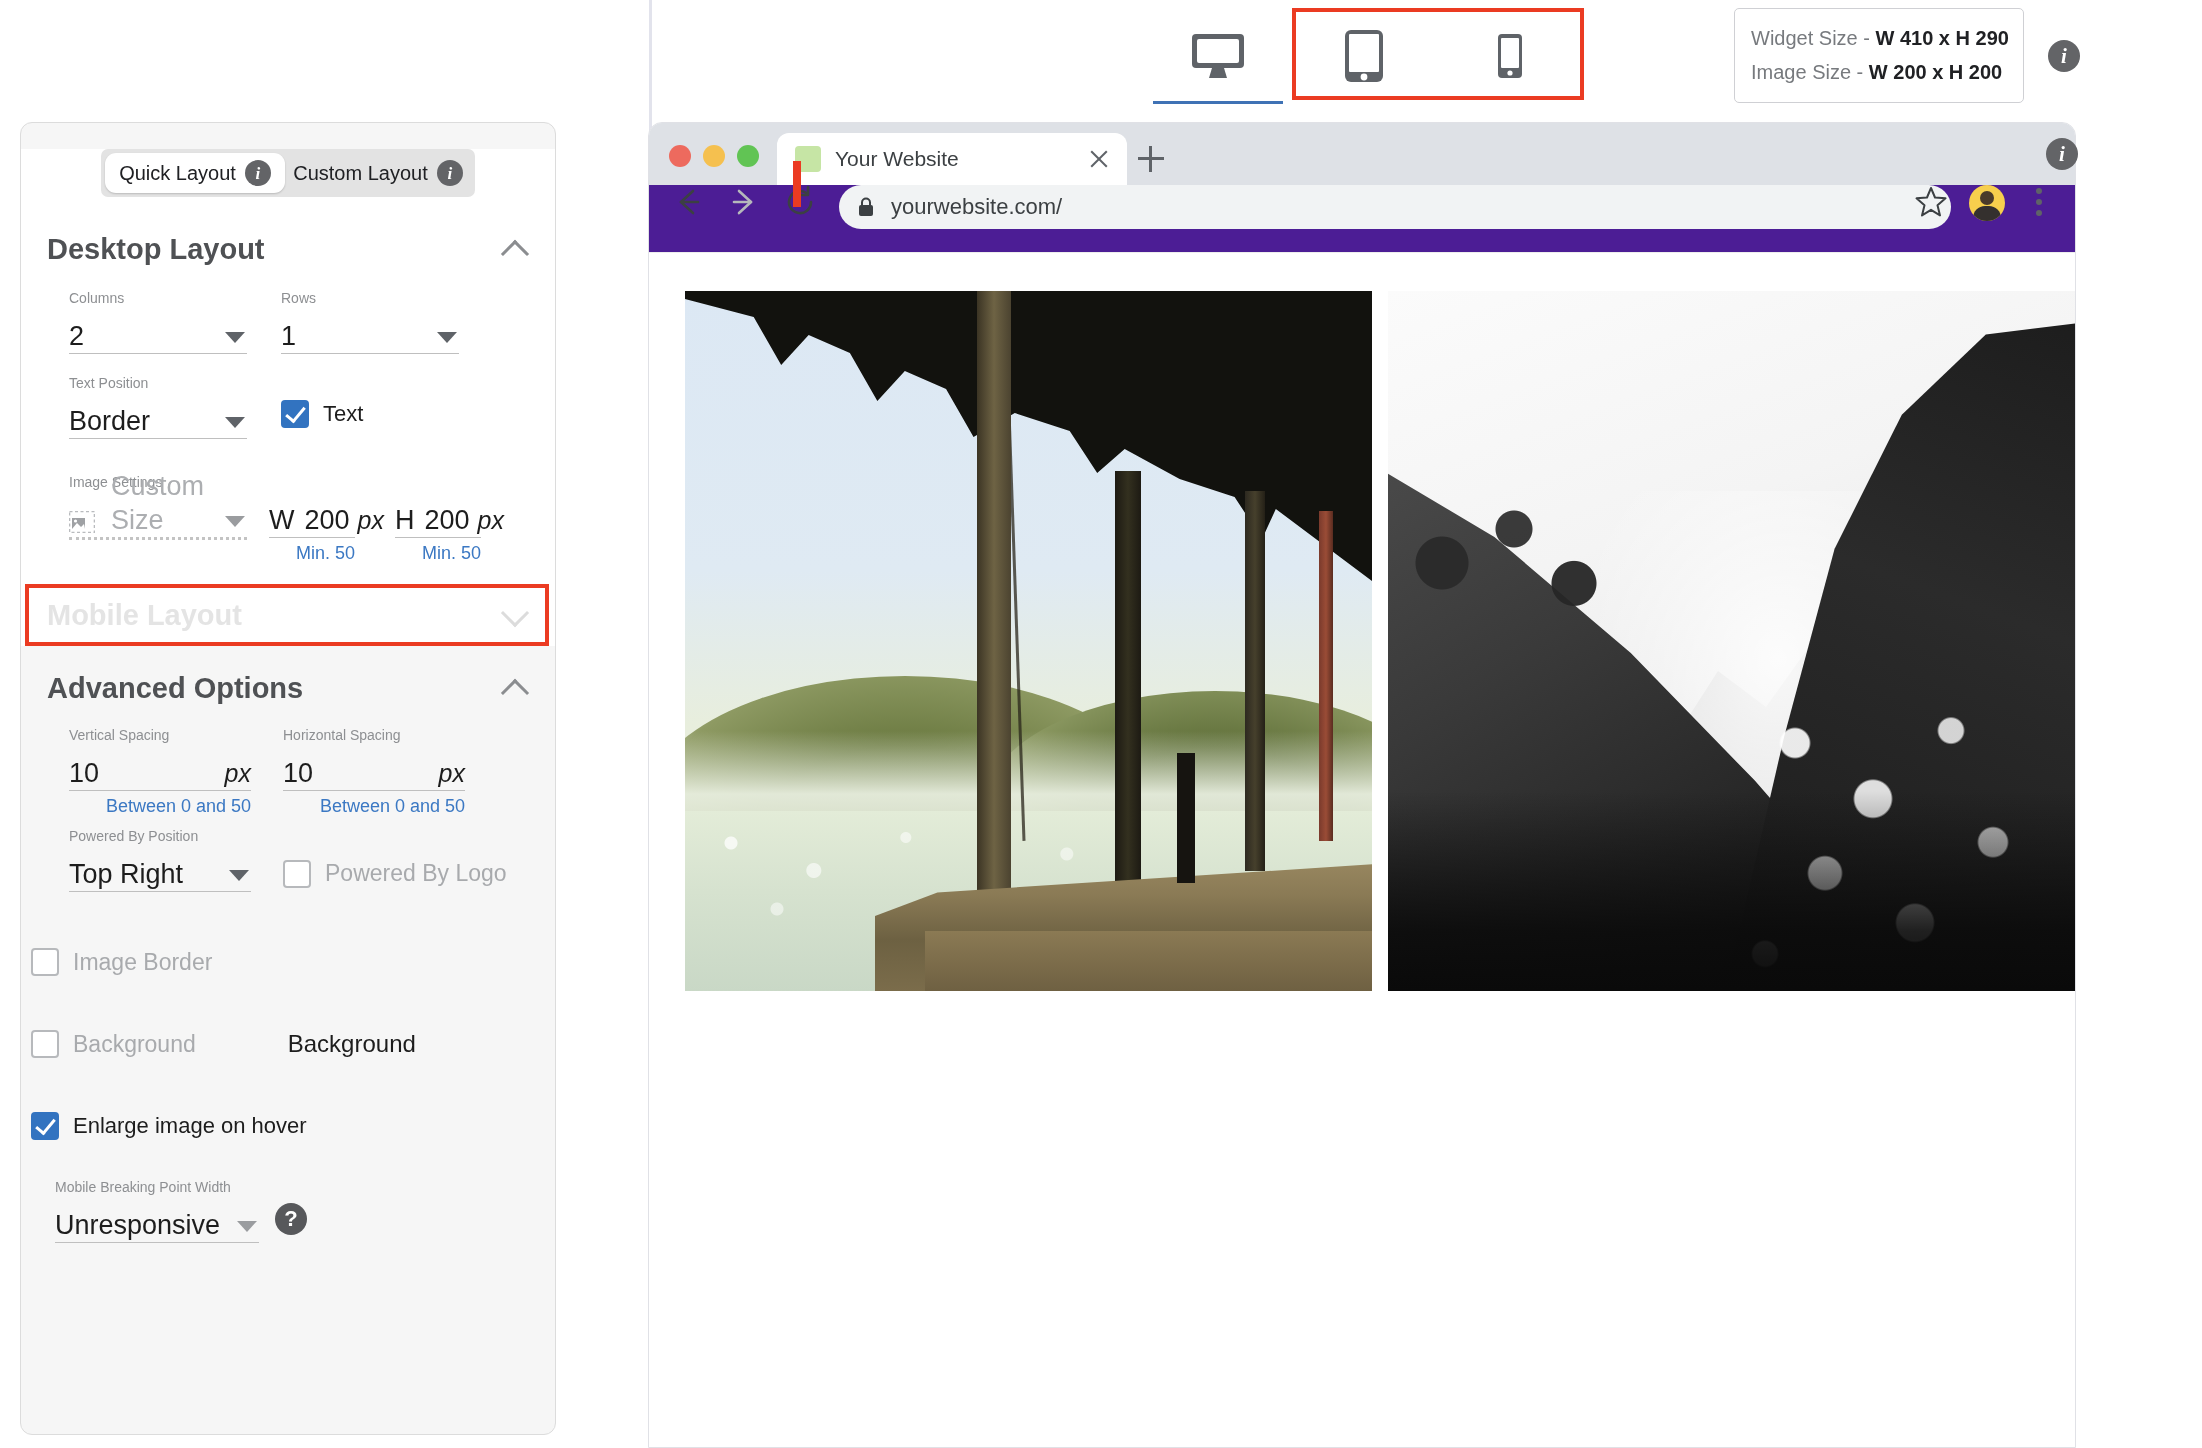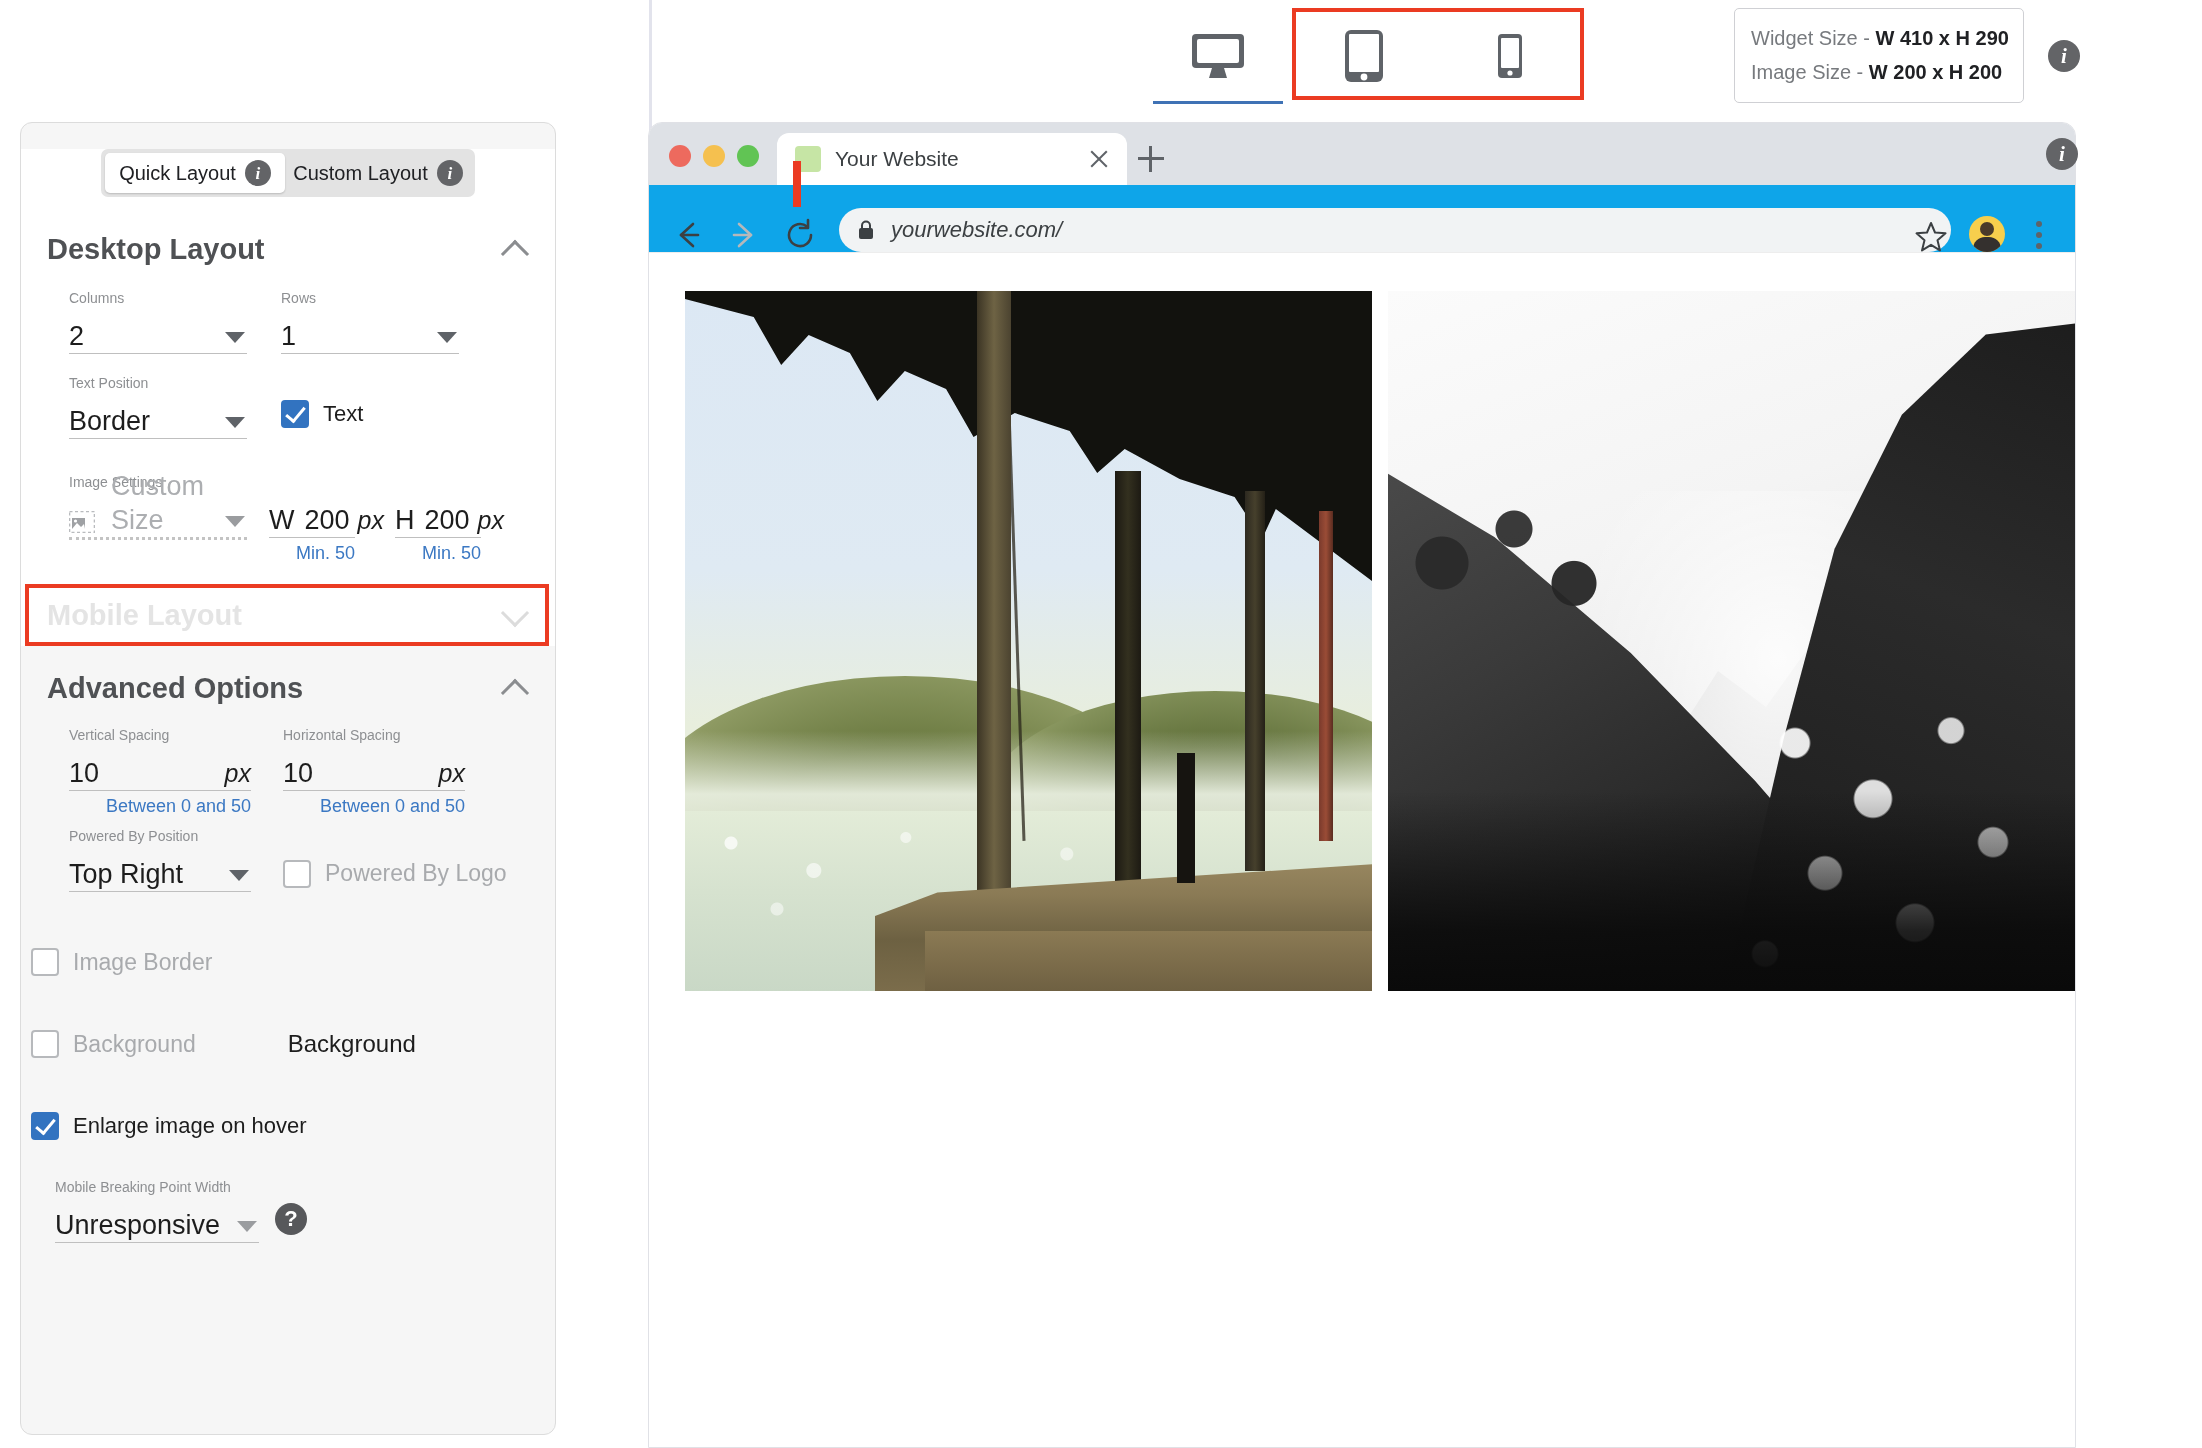--- a/index.html
+++ b/index.html
@@ -140,21 +140,21 @@
     padding: 4px;
   }
   .seg {
     height: 40px;
     display: flex;
     align-items: center;
     justify-content: center;
     gap: 9px;
     font-size: 20px;
     color: #202124;
-    border-radius: 5px;
+    border-radius: 11px;
     cursor: pointer;
     white-space: nowrap;
   }
   .seg.left  { width: 180px; }
   .seg.right { width: 186px; }
   .seg.active { background: #ffffff; box-shadow: 0 1px 2px rgba(0,0,0,.18); }
 
   .badge-i {
     width: 26px; height: 26px;
     border-radius: 50%;
@@ -411,27 +411,26 @@
     bottom: -22px;
     width: 8px;
     height: 46px;
     background: #eb3b22;
   }
 
   .info-browser { left: 2046px; top: 138px; }
 
   .br-urlbar {
     height: 68px;
-    background: #0ea5e9;
-    display: flex;
-    align-items: flex-end;
+    background: #4c1d95;
+    display: flex;
+    align-items: flex-start;
     padding: 0 24px 0 22px;
     gap: 22px;
     border-bottom: 1px solid #ededed;
-    font-style: italic;
   }
   .nav-ico { width: 34px; height: 34px; flex: none; }
   .omnibox {
     flex: 1;
     height: 44px;
     background: #f1f3f4;
     border-radius: 22px;
     display: flex;
     align-items: center;
     padding: 0 18px;

